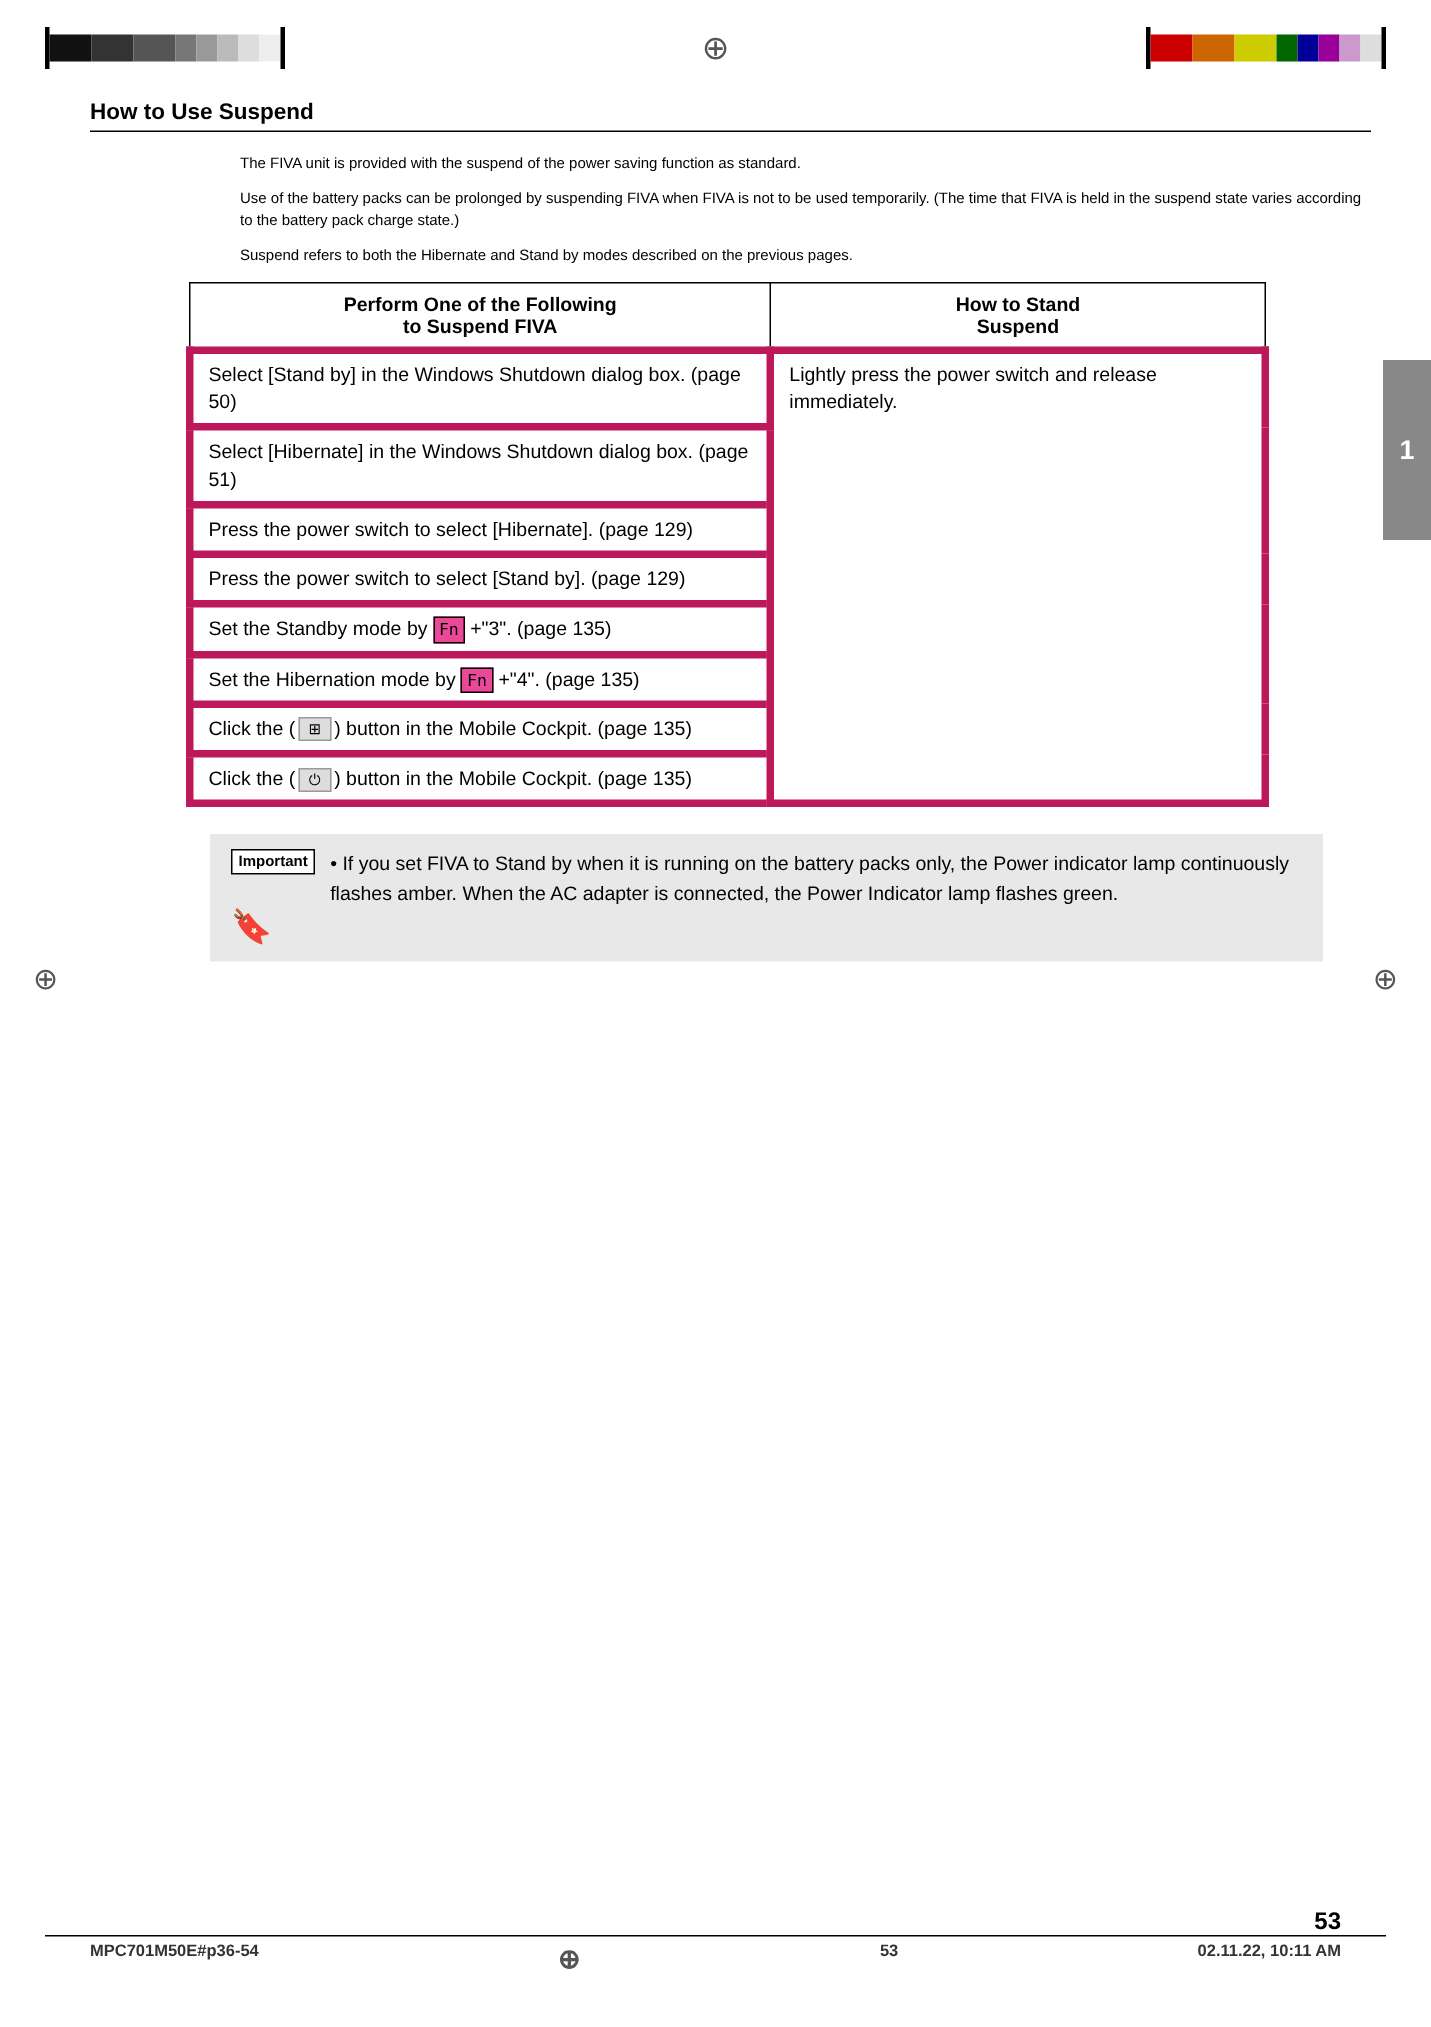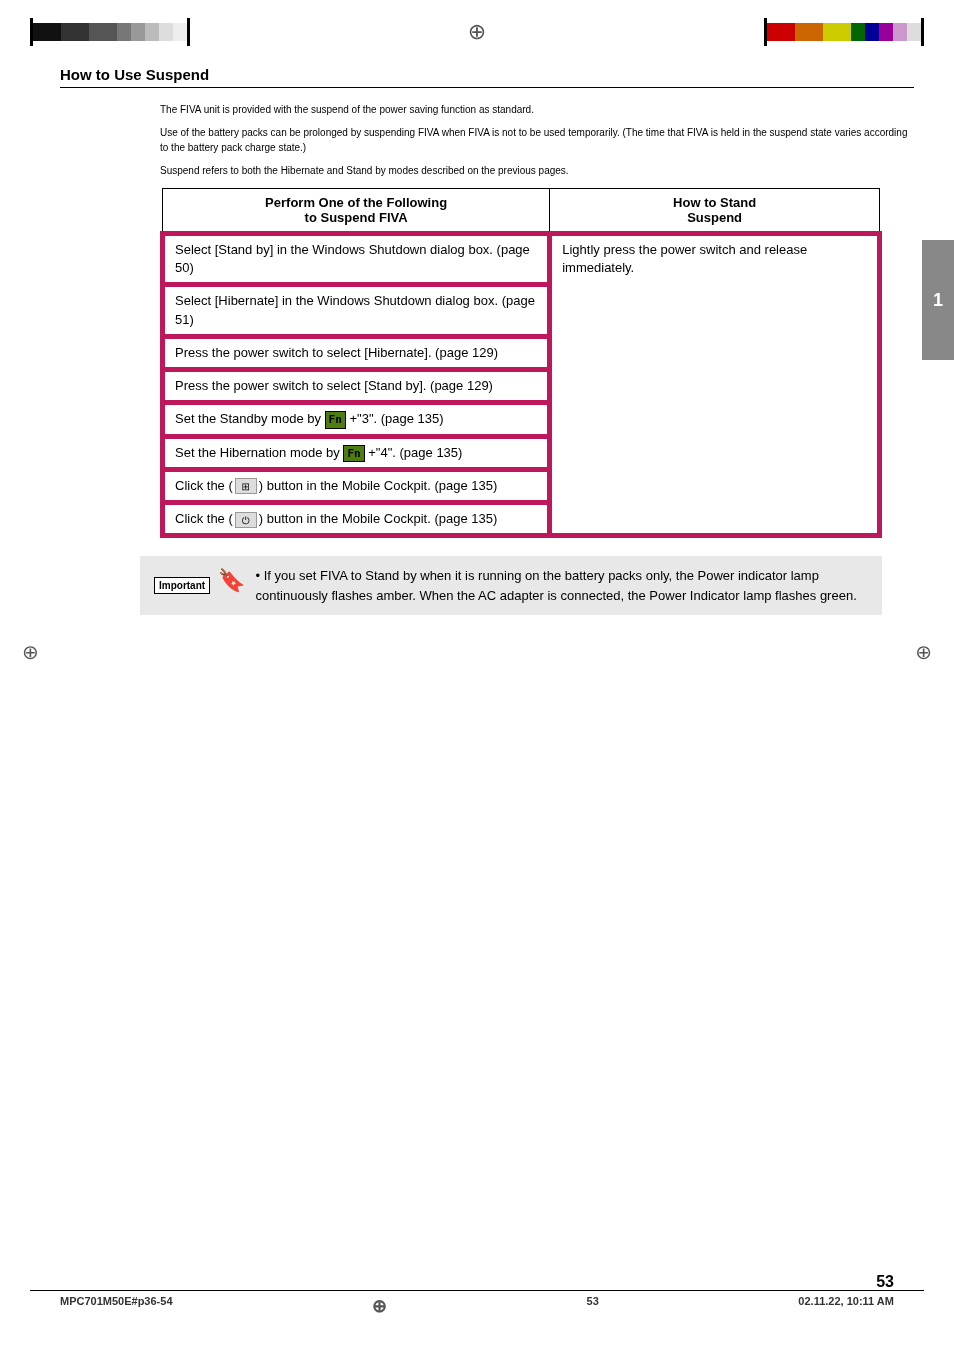--- a/index.html
+++ b/index.html
@@ -64,21 +64,21 @@
     
     .body-text {
       margin-left: 100px;
       margin-bottom: 8px;
       font-size: 10px;
       line-height: 1.5;
     }
 
     
     .suspend-table {
-      margin-left: 100px;
+      margin-left: 64px;
       margin-top: 10px;
       margin-bottom: 18px;
       border-collapse: collapse;
       width: calc(100% - 100px - 32px);
       font-size: 13px;
     }
     .suspend-table th {
       border: 1px solid #000;
       padding: 6px 10px;
       text-align: center;
@@ -91,22 +91,21 @@
       vertical-align: top;
       font-size: 13px;
       line-height: 1.4;
     }
     .kbd-box {
       display: inline-block;
       border: 1px solid #000;
       padding: 0px 3px;
       font-size: 11px;
       font-family: monospace;
-      background: #4d7c0f;
-      font-weight: bold;
+      background: #ec4899;
     }
 
     
     .important-box {
       margin-left: 80px;
       margin-top: 10px;
       background: #e8e8e8;
       border: none;
       display: flex;
       align-items: flex-start;
@@ -294,21 +293,21 @@
       </tr>
       <tr>
         <td>
           Click the (<span style="display:inline-block;width:22px;height:16px;background:#ddd;border:1px solid #999;vertical-align:middle;margin:0 2px;font-size:10px;text-align:center;line-height:16px;">⏻</span>) button in the Mobile Cockpit. (page 135)
         </td>
       </tr>
     </tbody>
   </table>
 
   <div class="important-box">
-    <div style="display:flex;align-items:flex-end;flex-shrink:0;gap:8px;">
+    <div style="display:flex;flex-direction:column;align-items:flex-start;flex-shrink:0;gap:20px;">
       <span class="important-badge">Important</span>
       <span class="important-icon">🔖</span>
     </div>
     <div class="important-text">
       <span>• </span><span>If you set FIVA to Stand by when it is running on the battery packs only, the Power indicator lamp continuously flashes amber. When the AC adapter is connected, the Power Indicator lamp flashes green.</span>
     </div>
   </div>
 
 </div>
 

